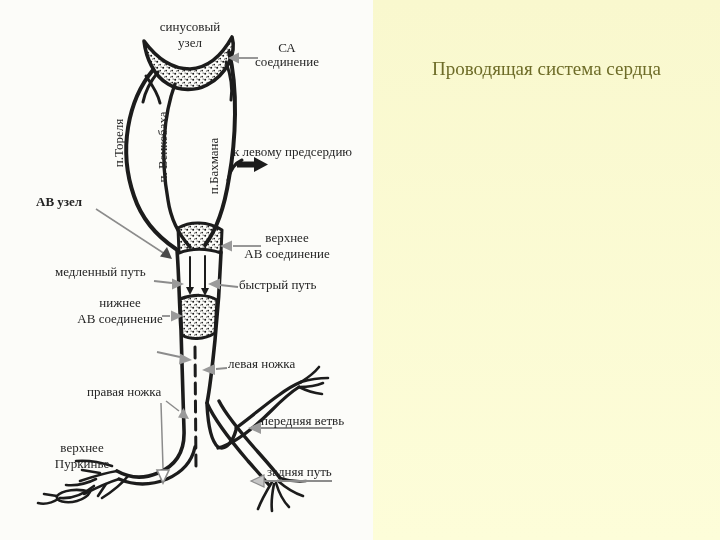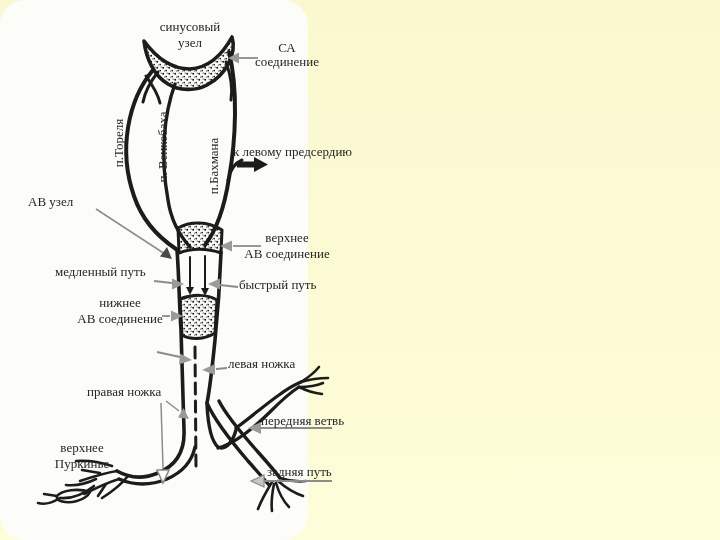--- a/index.html
+++ b/index.html
@@ -1,18 +1,18 @@
 <!DOCTYPE html>
 <html><head>
 <meta charset="utf-8">
 <style>
   html,body{margin:0;padding:0;}
   body{width:720px;height:540px;overflow:hidden;font-family:"Liberation Serif",serif;}
   .slide{position:relative;width:720px;height:540px;background:linear-gradient(180deg,#F9F8CE 0%,#FDFDD9 100%);}
-  .diagram-panel{position:absolute;left:0;top:0;width:308px;height:540px;background:#FCFCF9;border-radius:25px;}
+  .diagram-panel{position:absolute;left:0;top:0;width:373px;height:540px;background:#FCFCF9;}
   .drawing{position:absolute;left:0;top:0;}
   .slide-title{position:absolute;left:373px;top:58px;width:347px;text-align:center;
     font-family:"Liberation Serif",serif;font-size:19px;font-weight:normal;color:#6e6c28;margin:0;}
   .lbl{position:absolute;font-family:"Liberation Serif",serif;font-size:13px;color:#252525;
     line-height:15.5px;white-space:nowrap;}
   .lbl.c{text-align:center;white-space:normal;}
   .rot{position:absolute;font-family:"Liberation Serif",serif;font-size:13px;color:#252525;
     white-space:nowrap;transform:translate(-50%,-50%) rotate(-90deg);}
   .lbl span{display:block;}
 </style>
@@ -158,21 +158,21 @@
       <span>СА</span>
       <span>соединение</span>
     </div>
 
     <div class="rot" style="left:119px;top:143px;">п.Тореля</div>
     <div class="rot" style="left:163px;top:147px;">п. Венкебаха</div>
     <div class="rot" style="left:214px;top:166px;">п.Бахмана</div>
 
     <div class="lbl" style="left:233px;top:144px;">к левому предсердию</div>
 
-    <div class="lbl" style="left:28px;top:194px;">АВ узел</div>
+    <div class="lbl" style="left:36px;top:194px;font-weight:bold;">АВ узел</div>
 
     <div class="lbl c" style="left:240px;top:230px;width:94px;">
       <span>верхнее</span>
       <span>АВ соединение</span>
     </div>
 
     <div class="lbl" style="left:55px;top:264px;">медленный путь</div>
 
     <div class="lbl" style="left:239px;top:277px;">быстрый путь</div>
 
@@ -189,13 +189,14 @@
     <div class="lbl" style="left:261px;top:413px;">передняя ветвь</div>
 
     <div class="lbl c" style="left:46px;top:440px;width:72px;">
       <span>верхнее</span>
       <span>Пуркинье</span>
     </div>
 
     <div class="lbl" style="left:267px;top:464px;">задняя путь</div>
   </div>
 
+  <h1 class="slide-title">Проводящая система сердца</h1>
 </div>
 
 </body></html>

